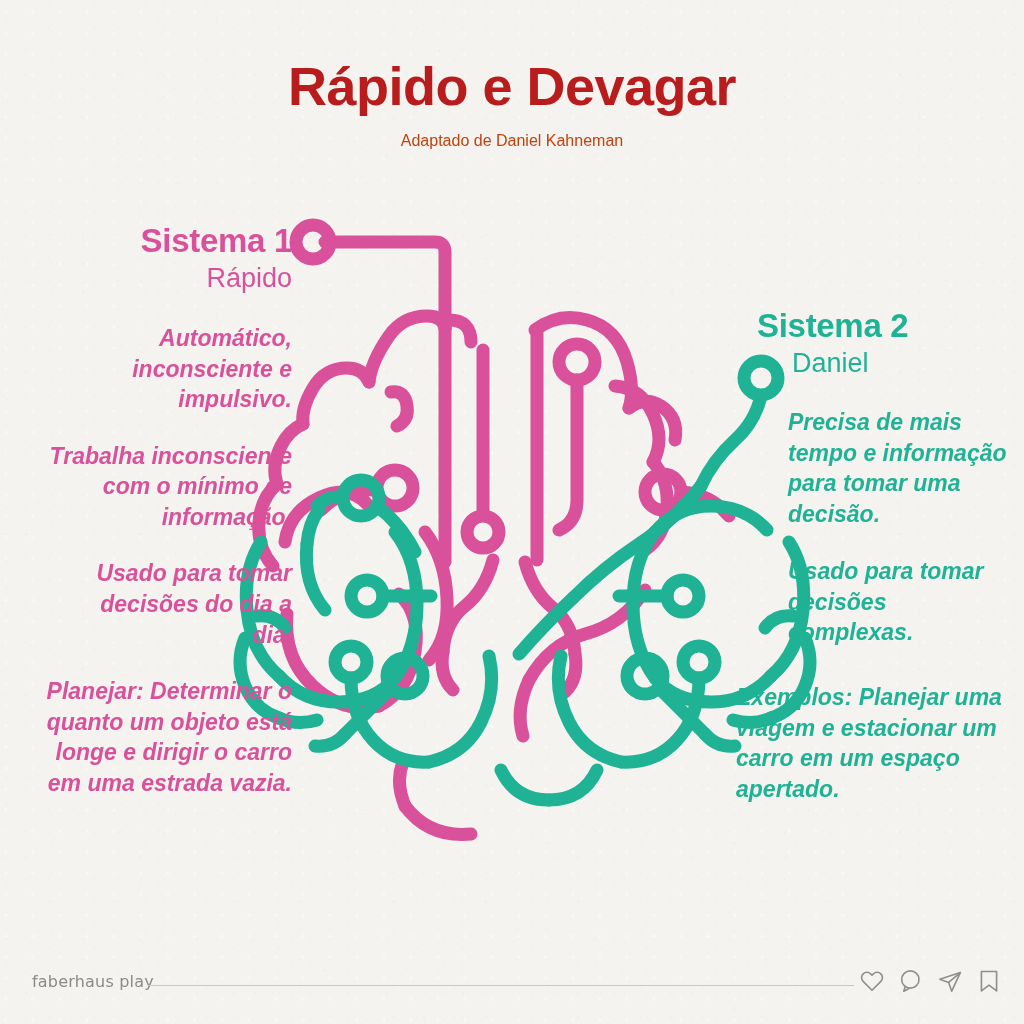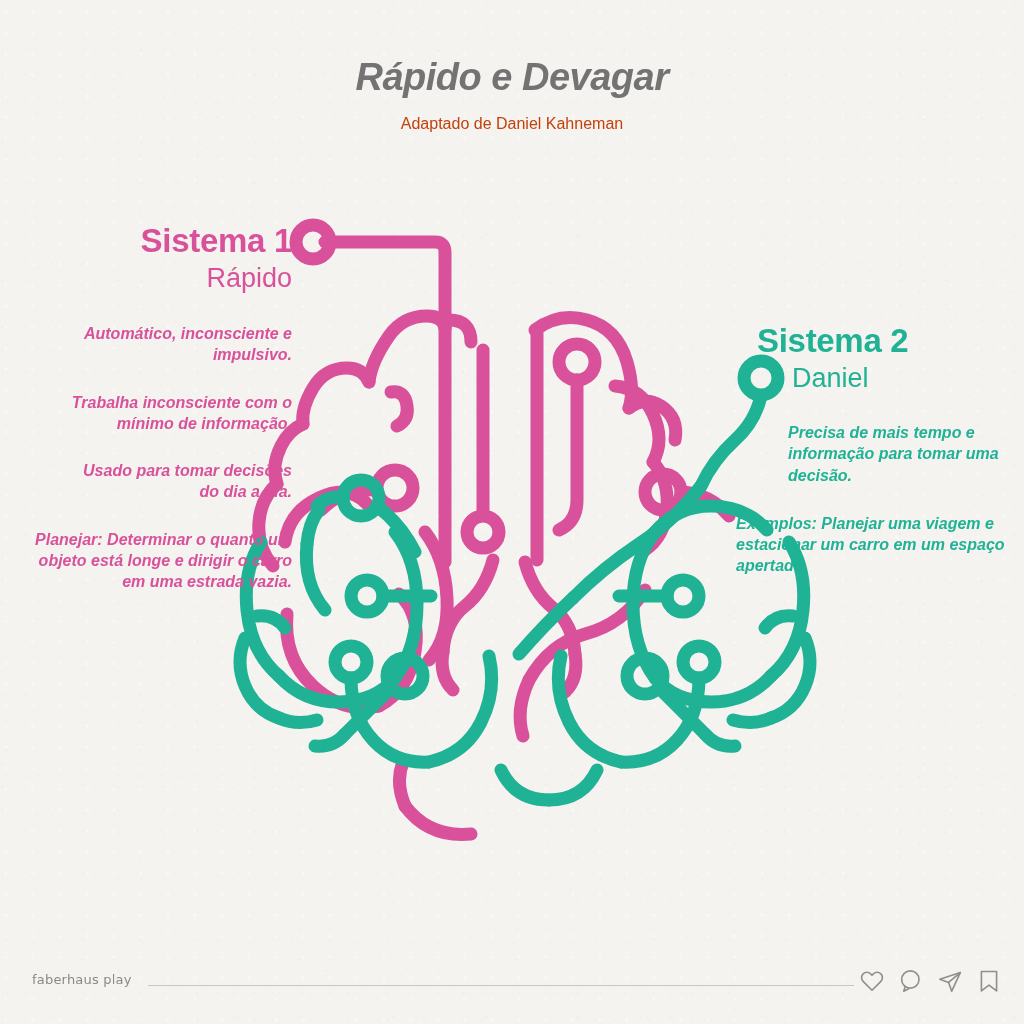--- a/index.html
+++ b/index.html
@@ -42,26 +42,25 @@
 
   
   #header {
     position: absolute;
     top: 56px;
     left: 0;
     width: 1024px;
     text-align: center;
   }
   #title {
-    font-size: 38px;
+    font-size: 54px;
     font-weight: 700;
-    color: #737373;
+    color: #b91c1c;
     letter-spacing: -0.5px;
     line-height: 1.12;
-    font-style: italic;
   }
   #subtitle {
     margin-top: 16px;
     font-size: 16px;
     font-weight: 400;
     color: #c2410c;
   }
 
   
   #brain-graphic {
@@ -79,21 +78,21 @@
     letter-spacing: -0.3px;
     white-space: nowrap;
   }
   .sys-sub {
     font-size: 27px;
     font-weight: 400;
     white-space: nowrap;
     margin-top: 3px;
   }
   .body-para {
-    font-size: 16px;
+    font-size: 23px;
     font-weight: 700;
     font-style: italic;
     line-height: 1.33;
   }
 
   
   #system1-block {
     position: absolute;
     left: 34px;
     top: 222px;
@@ -108,21 +107,21 @@
   #system1-paras .body-para:last-child { margin-bottom: 0; }
   #s1-p1 { margin-left: 40px; }
   #s1-p2 { margin-left: 12px; }
   #s1-p3 { margin-left: 30px; }
   #s1-p4 { margin-left: -18px; width: 276px; }
 
   
   #system2-block {
     position: absolute;
     left: 748px;
-    top: 322px;
+    top: 307px;
     width: 262px;
     text-align: left;
   }
   #system2-block .sys-heading,
   #system2-block .sys-sub { color: #1fb295; }
   #system2-block .sys-heading { padding-left: 9px; }
   #system2-block .sys-sub { padding-left: 44px; }
   #system2-paras { margin-top: 28px; padding-left: 40px; }
   #system2-paras .body-para { color: #1fb295; margin-bottom: 27px; }
   #system2-paras .body-para:last-child { margin-bottom: 0; }
@@ -134,21 +133,21 @@
     position: absolute;
     left: 0;
     bottom: 0;
     width: 1024px;
     height: 72px;
   }
   #brand {
     position: absolute;
     left: 32px;
     top: 20px;
-    font-size: 13px;
+    font-size: 16px;
     font-weight: 400;
     letter-spacing: 0.2px;
     color: #8a8a8a;
     font-family: "DejaVu Sans", sans-serif;
   }
   #footer-rule {
     position: absolute;
     left: 148px;
     top: 33px;
     width: 706px;
@@ -301,20 +300,21 @@
       <div id="s1-p4" class="body-para">Planejar: Determinar o quanto um objeto está longe e  dirigir o carro em uma estrada vazia.</div>
     </div>
   </div>
 
   <div id="system2-block">
     <div class="sys-heading">Sistema 2</div>
     <div class="sys-sub">Daniel</div>
 
     <div id="system2-paras">
       <div id="s2-p2" class="body-para">Precisa de mais tempo e informação para tomar uma decisão.</div>
+      <div id="s2-p3" class="body-para">Usado para tomar decisões complexas.</div>
       <div id="s2-p4" class="body-para">Exemplos: Planejar uma viagem e estacionar um carro em um espaço apertado.</div>
     </div>
   </div>
 
   <div id="footer">
     <div id="brand">faberhaus play</div>
     <div id="footer-rule"></div>
 
     <div id="footer-icons">
       <span>

